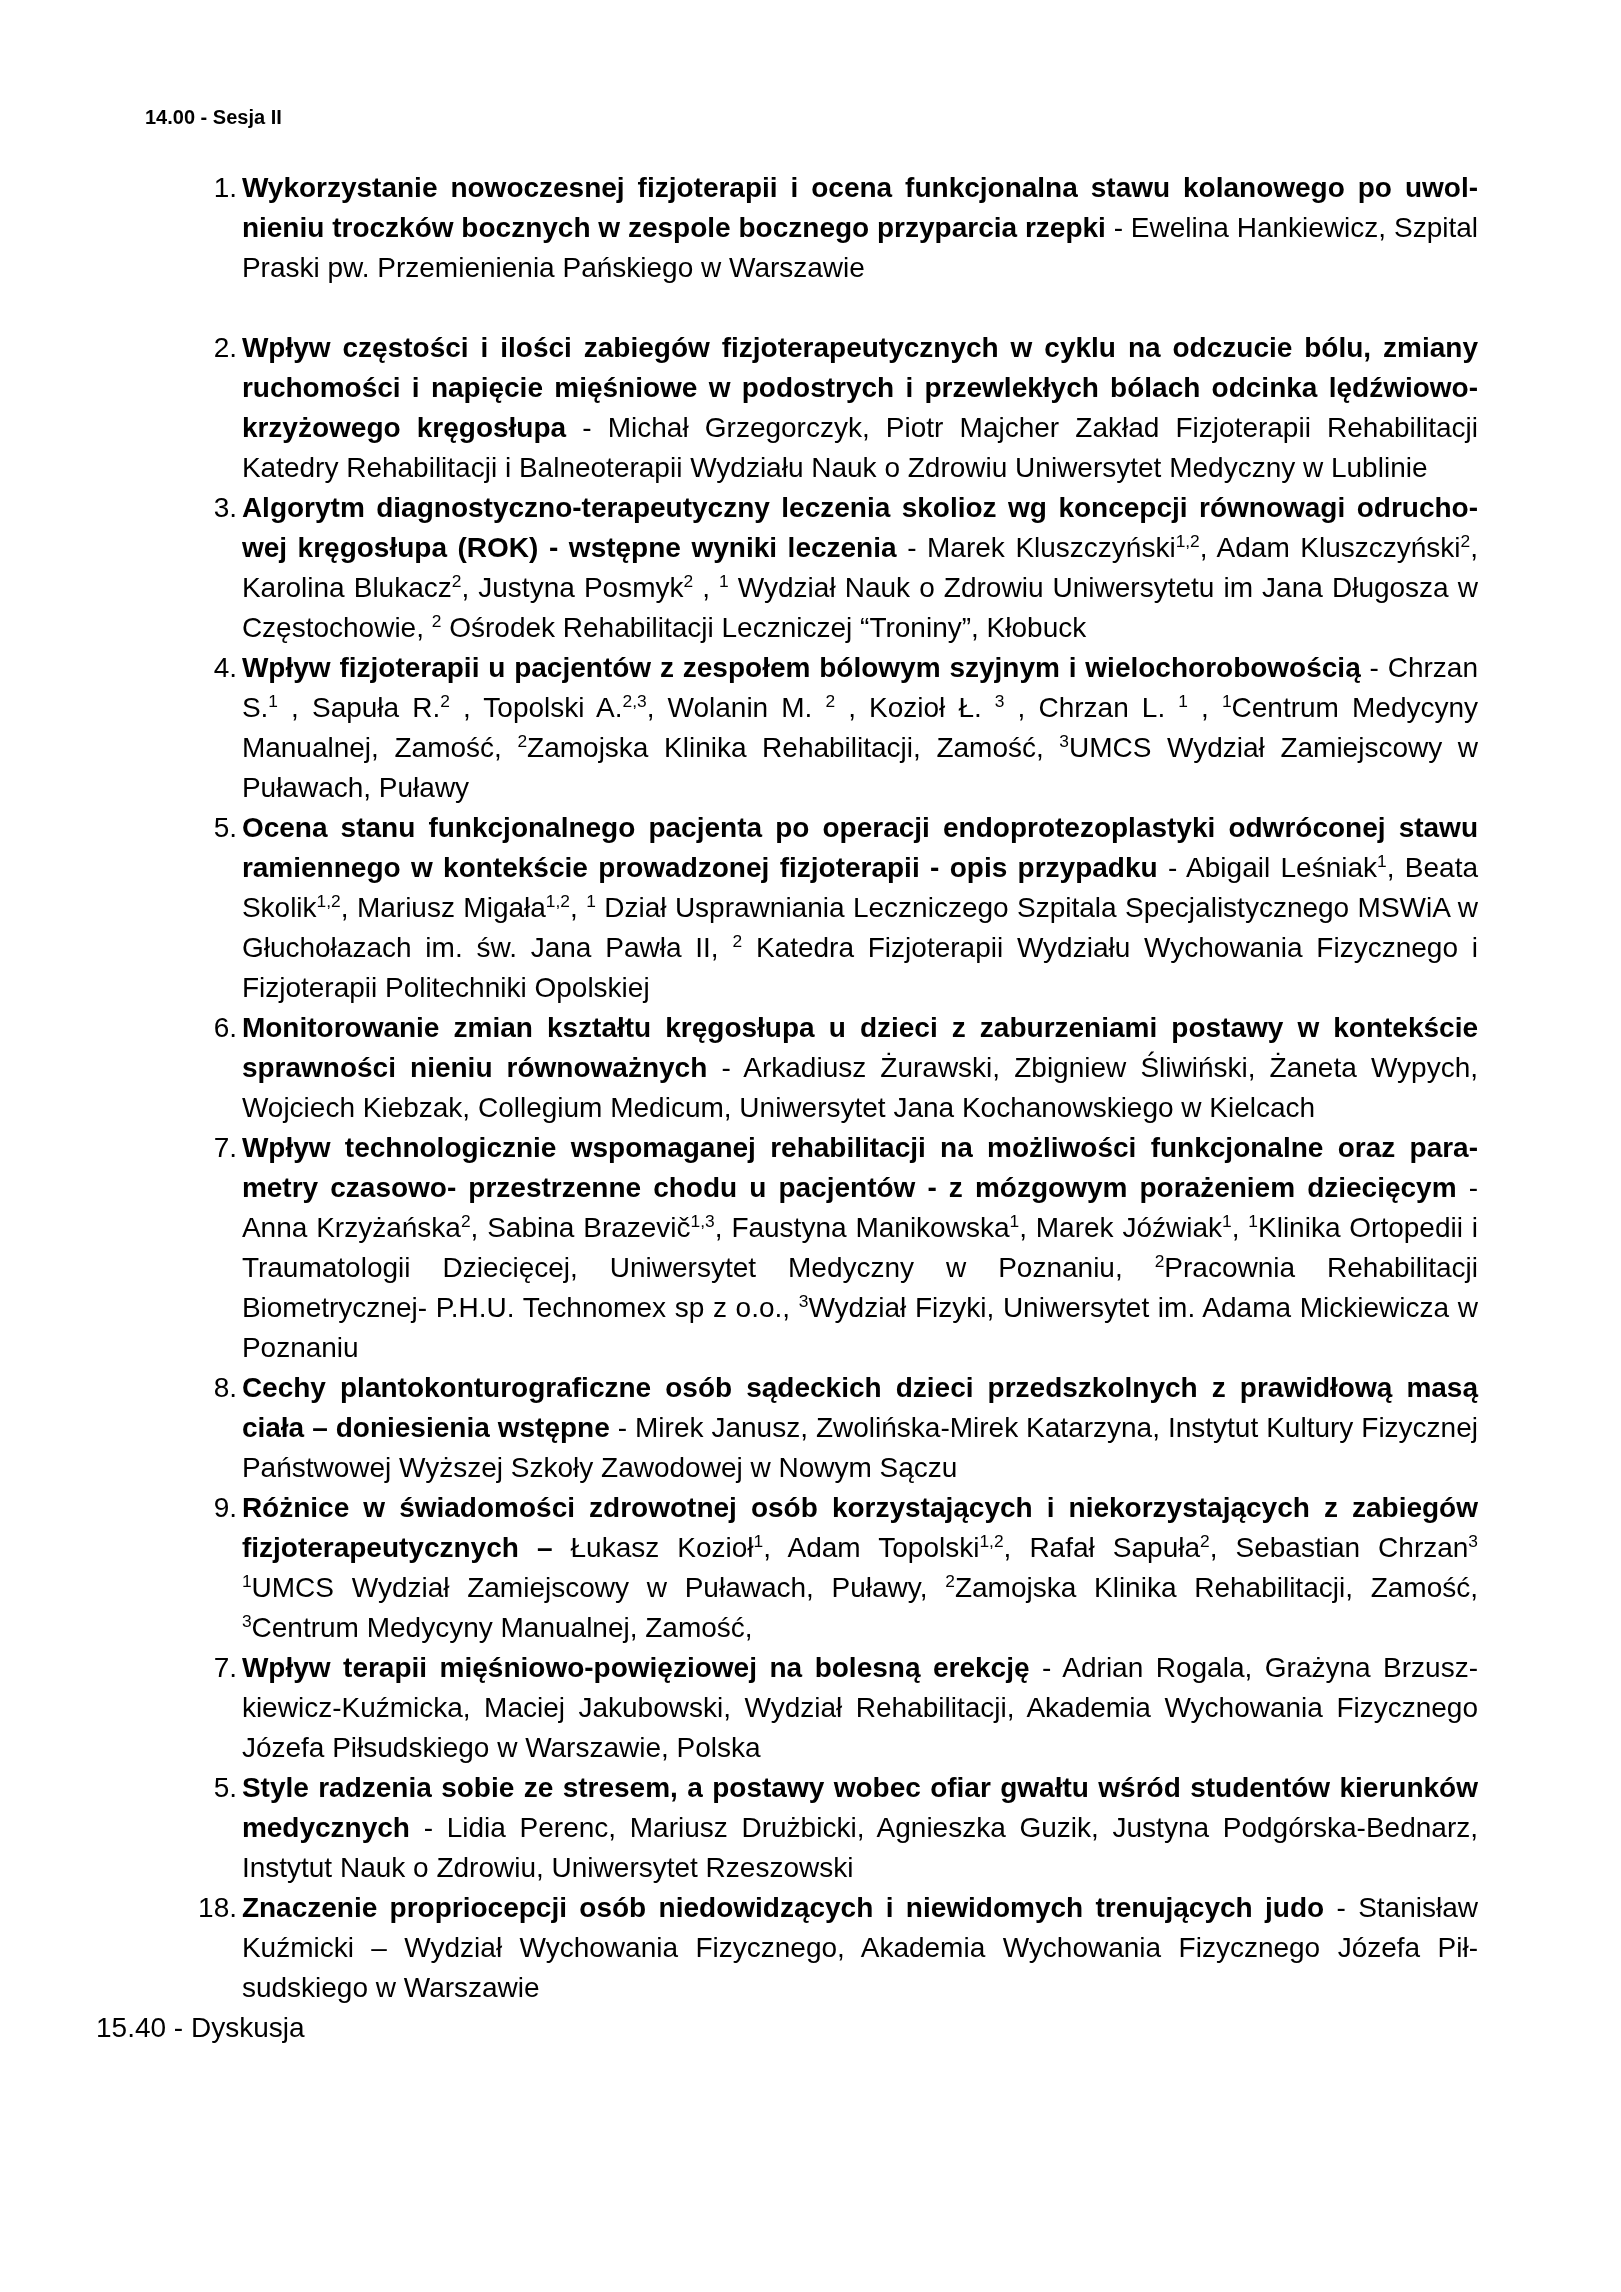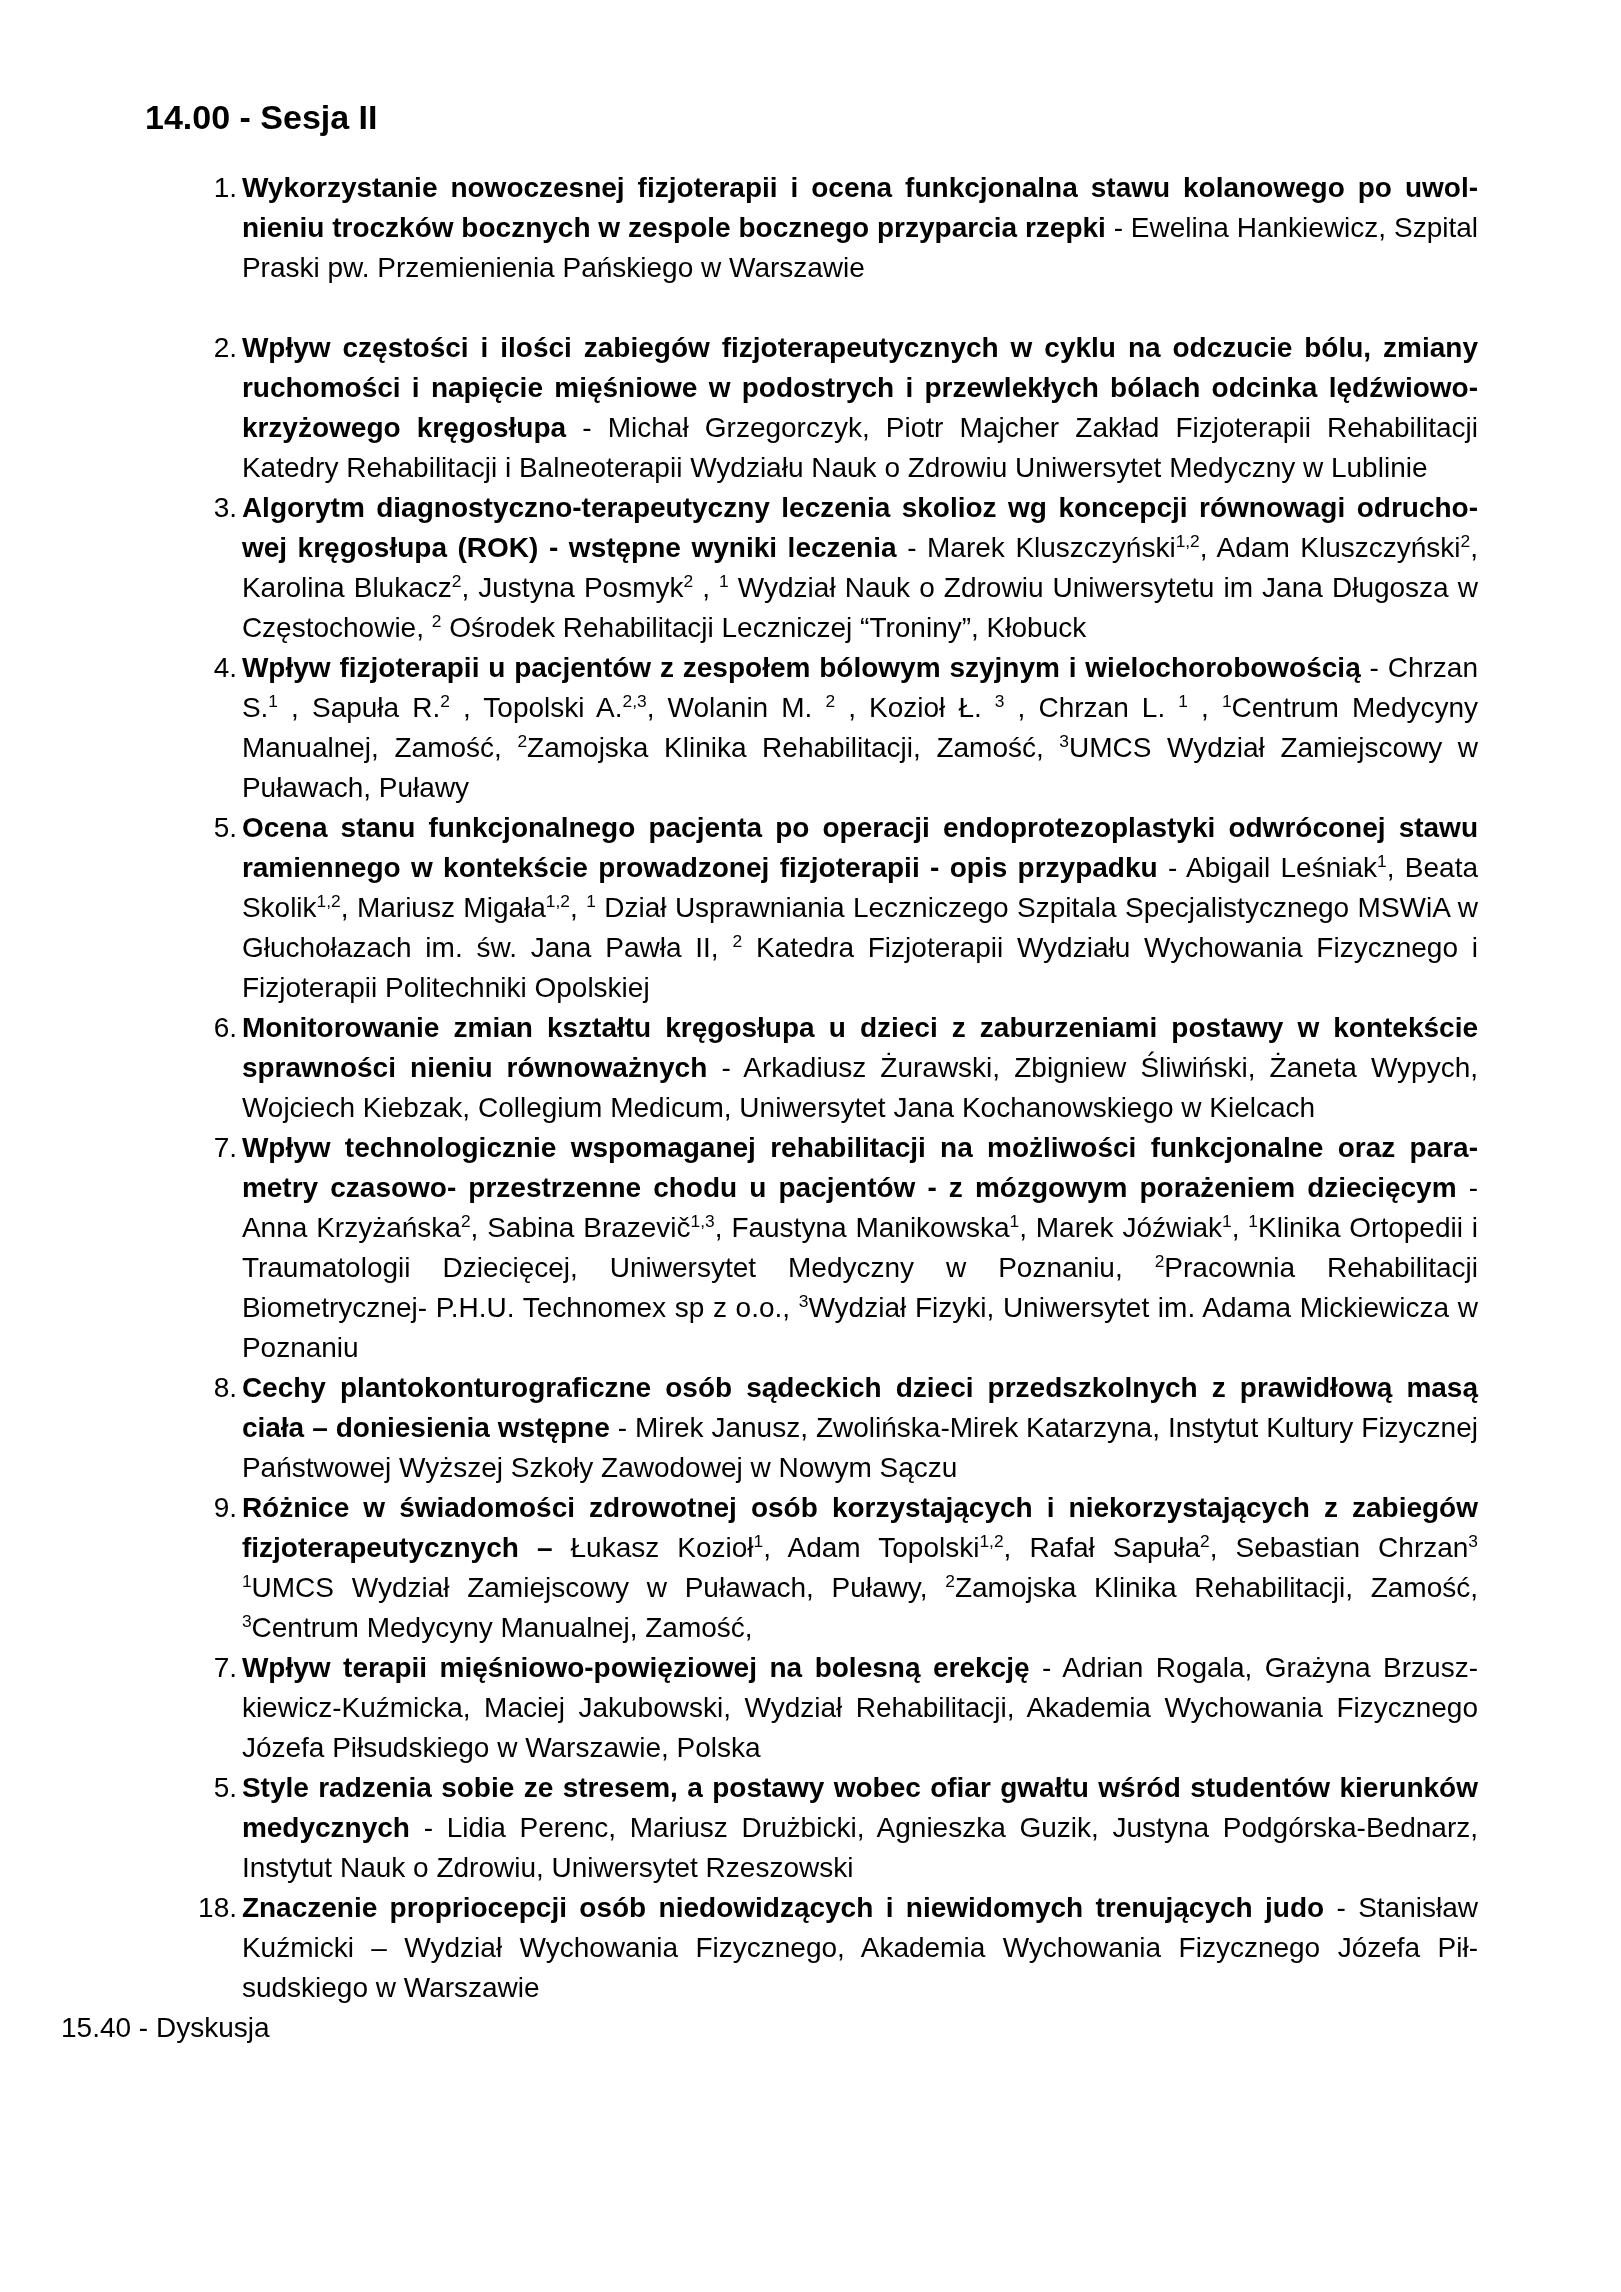--- a/index.html
+++ b/index.html
@@ -11,21 +11,21 @@
     color:#000000;
     font-family:"Liberation Sans","DejaVu Sans",sans-serif;
     font-size:28px;
     line-height:40px;
     box-sizing:border-box;
     padding-top:96px;
     overflow:hidden;
   }
   .session-title {
     margin:0 0 0 145px;
-    font-size:34px;
+    font-size:20px;
     line-height:43px;
     font-weight:700;
   }
   .list {
     list-style:none;
     margin:29px 0 0 196px;
     padding:0;
     width:1282px;
   }
   .item {
@@ -39,21 +39,21 @@
     text-align:justify;
     hyphens:manual;
     -webkit-hyphens:manual;
   }
   .bold { font-weight:700; }
   sup.sup {
     font-size:0.62em;
     vertical-align:super;
     line-height:0;
   }
-  .discussion-time { margin:0 0 0 61px; }
+  .discussion-time { margin:0 0 0 96px; }
 </style>
 </head>
 <body>
 
 <div class="page">
   <h1 class="session-title">14.00 - Sesja II</h1>
   <ol class="list">
       <li class="item gap-after">
         <span class="num">1.</span>
         <span class="body"><span class="bold">Wykorzystanie nowoczesnej fizjoterapii i ocena funkcjonalna stawu kolanowego po uwol­nieniu troczków bocznych w zespole bocznego przyparcia rzepki</span><span class="reg"> - Ewelina Hankiewicz, Szpi­tal Praski pw. Przemienienia Pańskiego w Warszawie</span></span>

